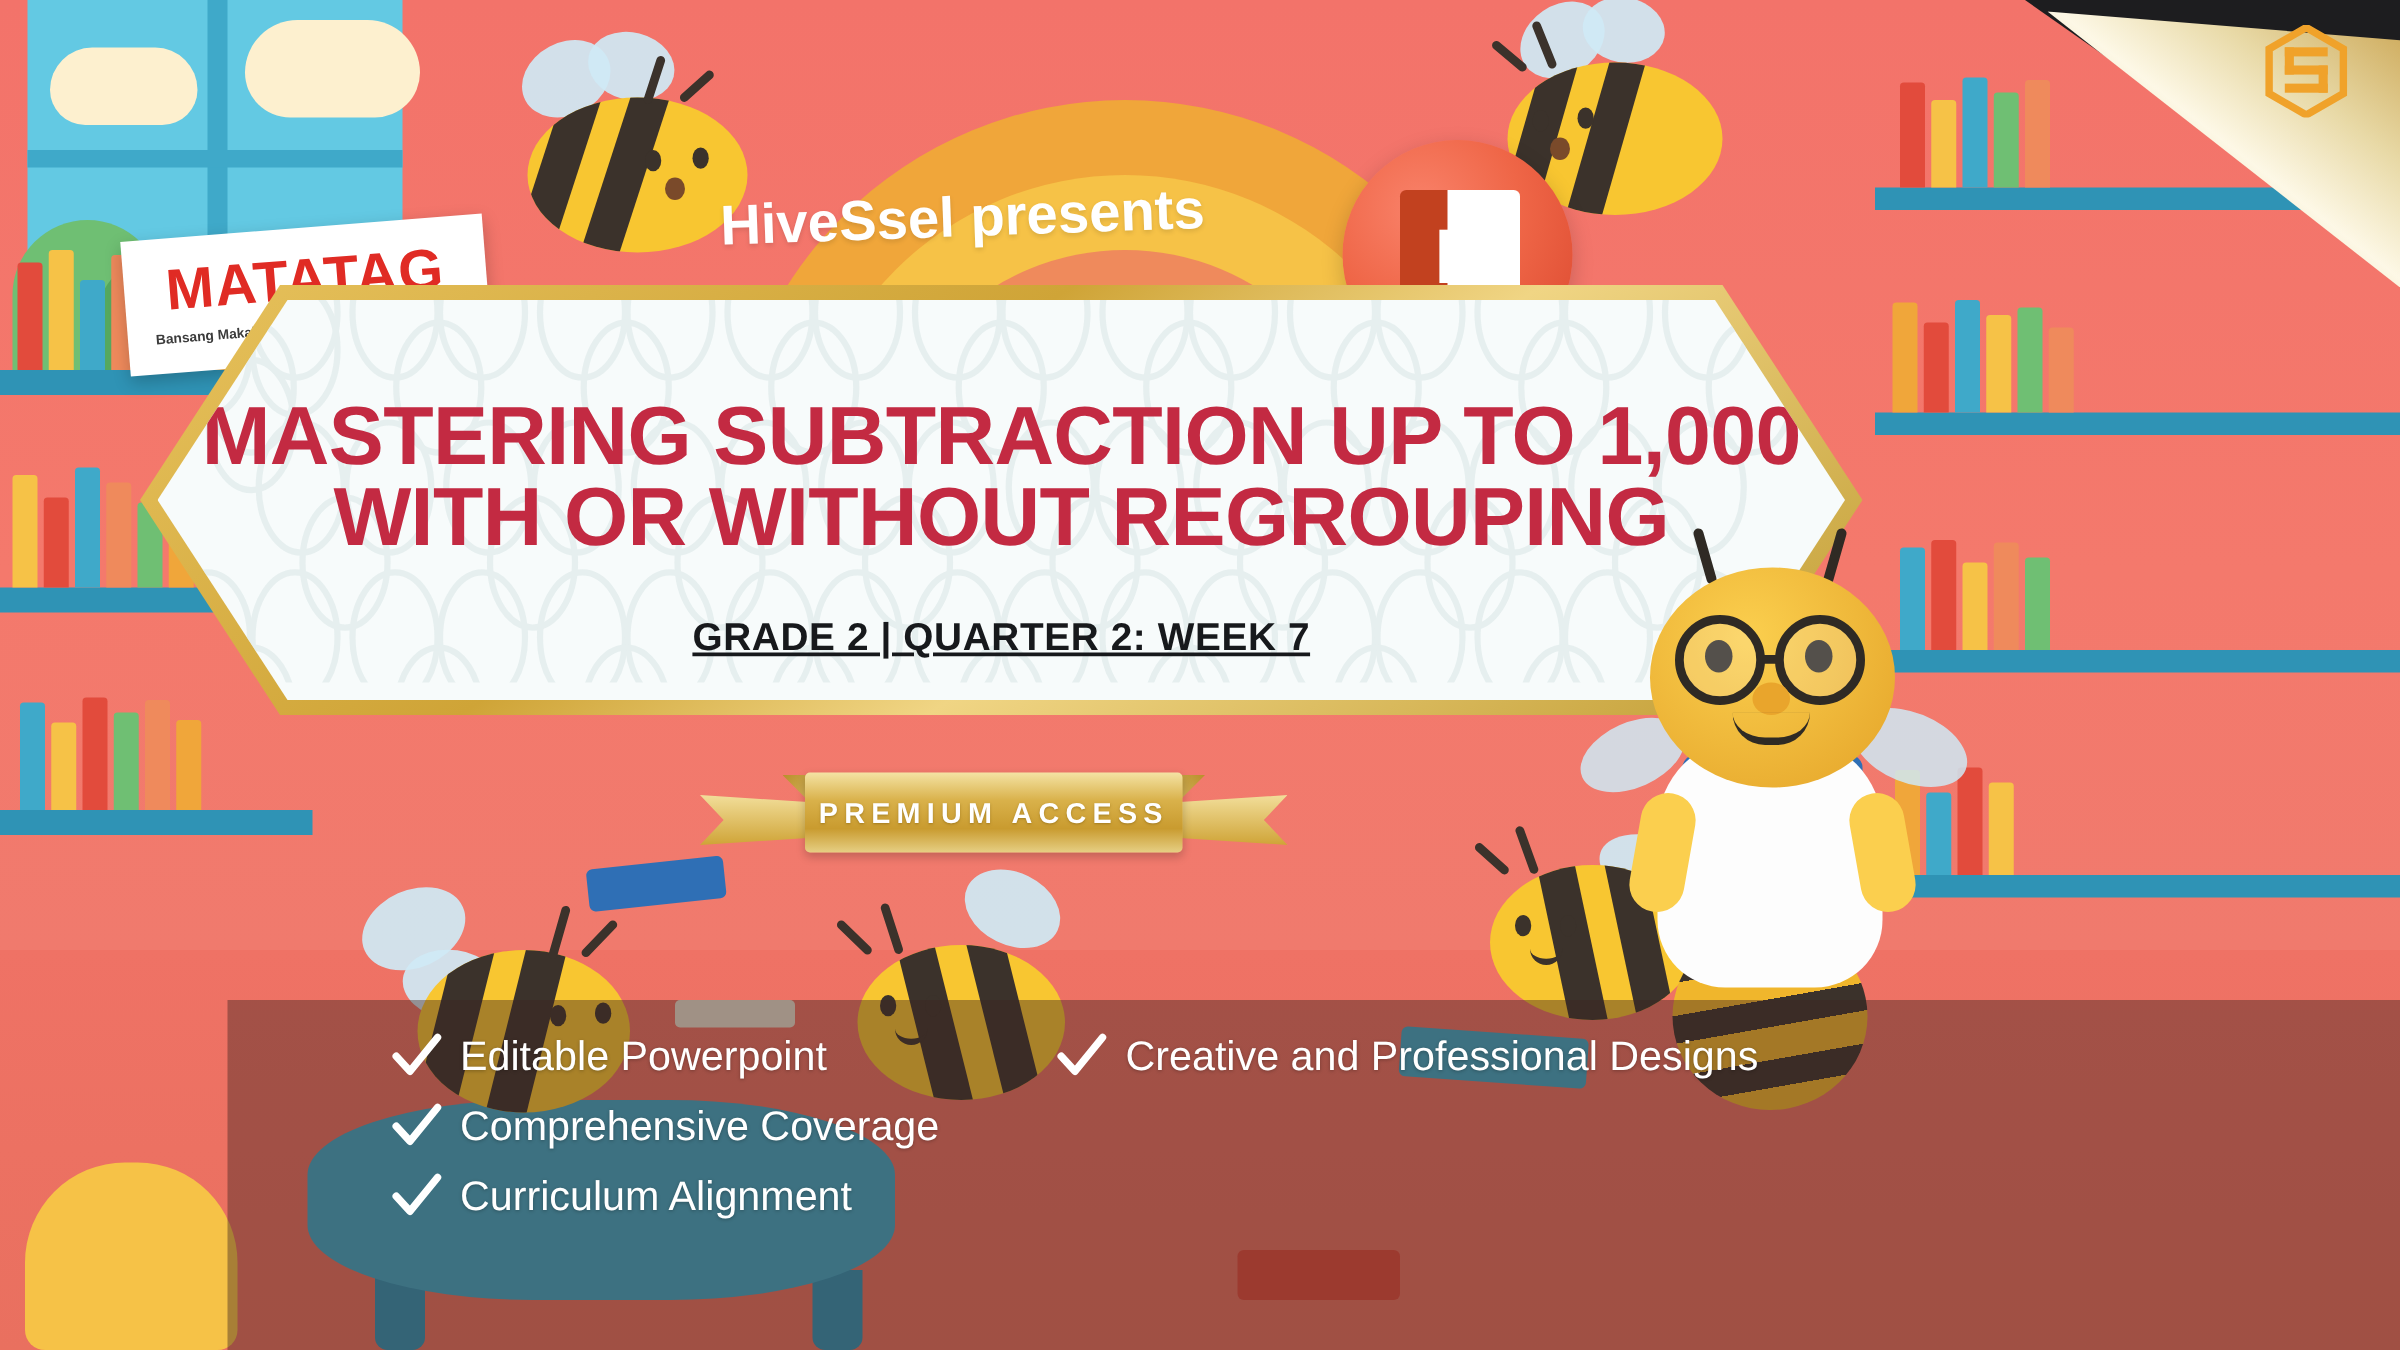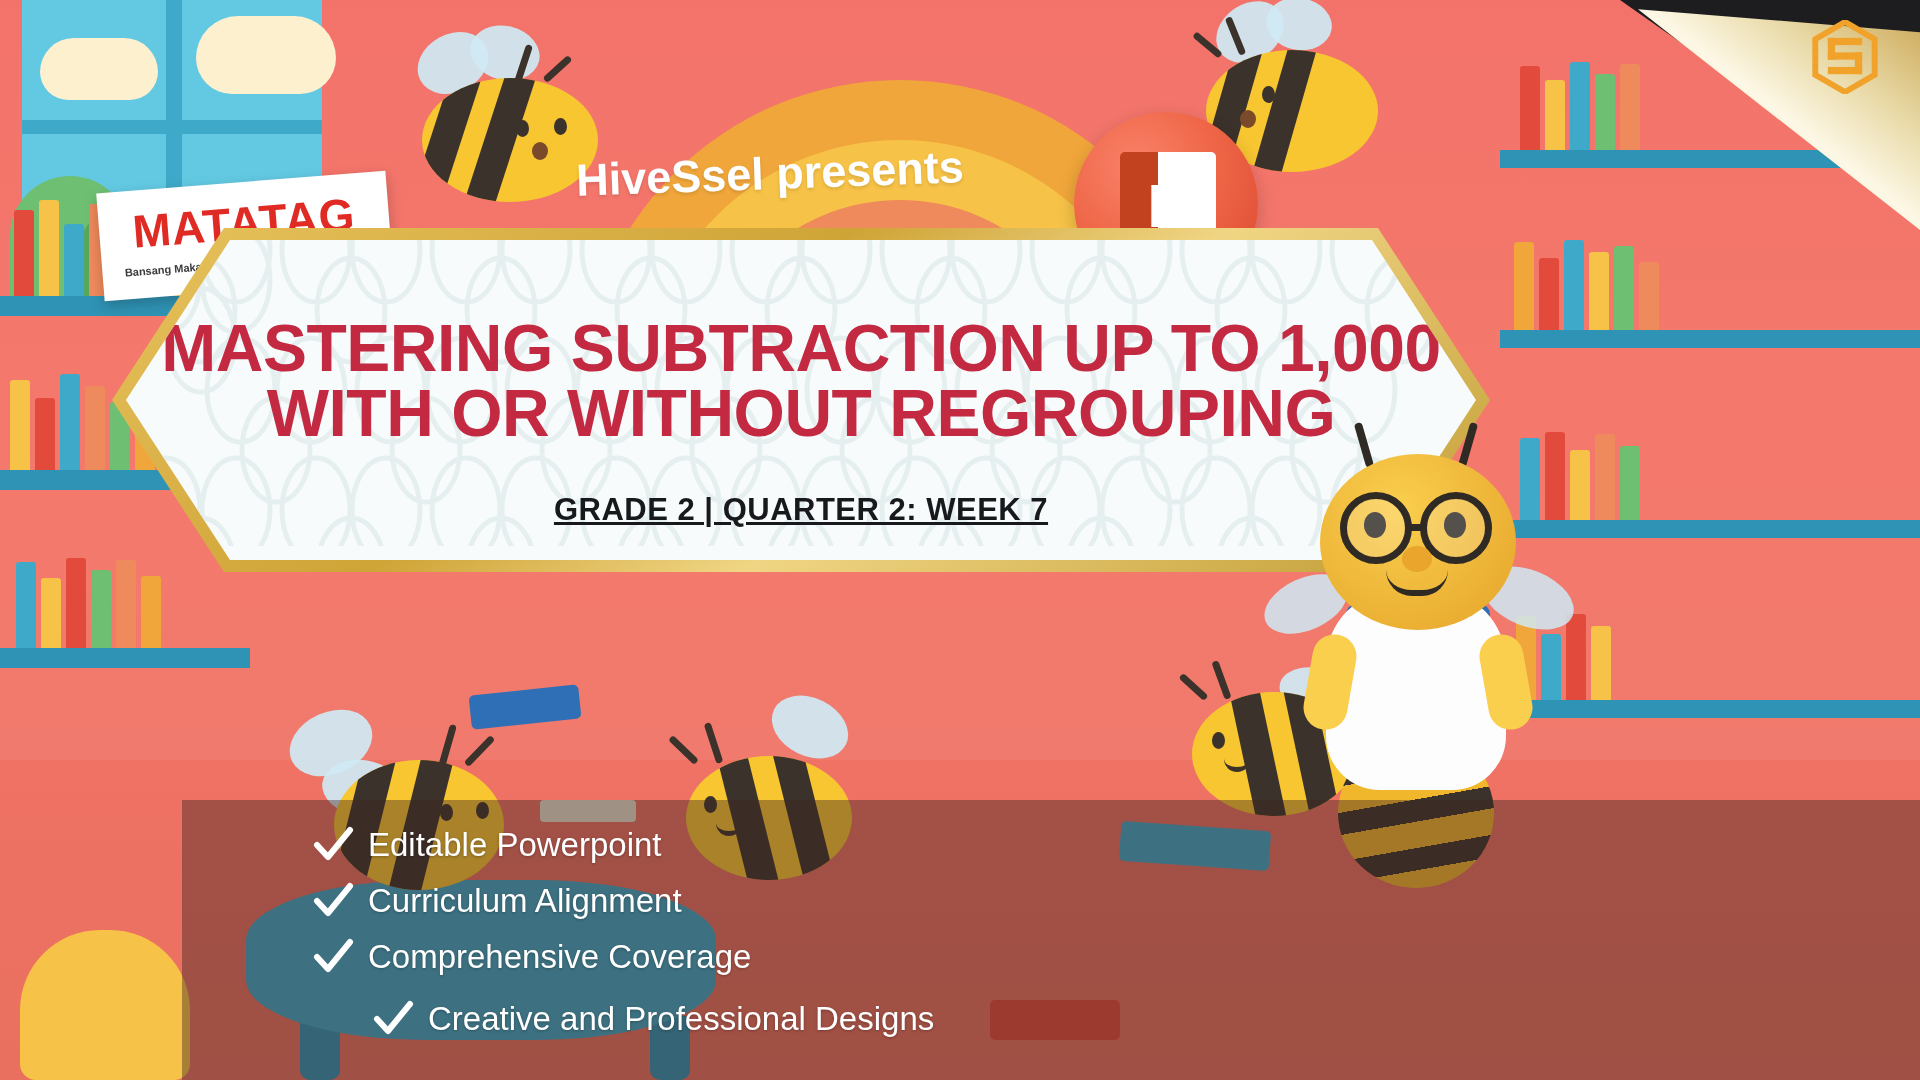--- a/index.html
+++ b/index.html
@@ -131,21 +131,21 @@
   .rb-main { position:absolute; left:84px; top:6px; width:302px; height:64px;
              background:linear-gradient(180deg,#f4e3a4 0%,#d9b14a 35%,#c99b2f 70%,#e6cf84 100%);
              border-radius:4px; display:flex; align-items:center; justify-content:center;
              box-shadow:0 3px 8px rgba(0,0,0,.2); }
   .rb-text { color:#ffffff; font:700 23px "Liberation Sans",sans-serif; letter-spacing:5px;
              text-shadow:0 1px 2px rgba(120,85,10,.5); white-space:nowrap; }
 
   
   .feature-bar { position:absolute; left:182px; top:800px; width:1738px; height:280px;
                  background:rgba(60,35,30,.42); }
-  .feat-cols { position:absolute; inset:0; display:flex; padding:24px 0 0 130px; gap:20px;flex-direction:column; }
+  .feat-cols { position:absolute; inset:0; display:flex; padding:24px 0 0 130px; gap:33px; }
   .feat-col { display:flex; flex-direction:column; gap:14px; }
   .feat-col.right { margin-left:60px; }
   .feat { display:flex; align-items:center; gap:14px; }
   .check { width:42px; height:42px; flex:0 0 42px; position:relative; }
   .check svg { position:absolute; inset:0; }
   .feat-label { color:#ffffff; font:400 33px "Liberation Sans",sans-serif; white-space:nowrap;
                 text-shadow:0 1px 3px rgba(0,0,0,.28); }
 
   
   .mascot { position:absolute; left:1268px; top:420px; width:300px; height:500px; }
@@ -422,20 +422,29 @@
       </svg>
 
       <div class="title">
         <span class="l1">MASTERING SUBTRACTION UP TO 1,000</span>
         <span class="l2">WITH OR WITHOUT REGROUPING</span>
       </div>
       <div class="grade">GRADE 2 | QUARTER 2: WEEK 7</div>
     </div>
   </div>
 
+  <div class="ribbon">
+    <div class="rb-tail-l"></div>
+    <div class="rb-tail-r"></div>
+    <div class="rb-fold-l"></div>
+    <div class="rb-fold-r"></div>
+    <div class="rb-main">
+      <span class="rb-text">PREMIUM ACCESS</span>
+    </div>
+  </div>
 
   <div class="mascot">
     <div class="ms-wing" style="left:212px;top:150px;width:96px;height:56px;transform:rotate(22deg);"></div>
     <div class="ms-wing" style="left:-6px;top:158px;width:88px;height:52px;transform:rotate(-24deg);"></div>
     <div class="ms-abdomen"></div>
     <div class="ms-strap" style="left:78px;"></div>
     <div class="ms-strap" style="left:200px;"></div>
     <div class="ms-body"></div>
     <div class="ms-arm" style="left:40px;transform:rotate(10deg);"></div>
     <div class="ms-arm" style="left:216px;transform:rotate(-10deg);"></div>
@@ -461,29 +470,29 @@
               </svg>
           </span>
           <span class="feat-label">Editable Powerpoint</span>
         </div>
         <div class="feat">
           <span class="check">
             <svg viewBox="0 0 42 42">
                 <path d="M5 21 L16 33 L38 6" fill="none" stroke="#ffffff" stroke-width="6" stroke-linecap="round" stroke-linejoin="round"></path>
               </svg>
           </span>
-          <span class="feat-label">Curriculum Alignment</span>
+          <span class="feat-label">Comprehensive Coverage</span>
         </div>
         <div class="feat">
           <span class="check">
             <svg viewBox="0 0 42 42">
                 <path d="M5 21 L16 33 L38 6" fill="none" stroke="#ffffff" stroke-width="6" stroke-linecap="round" stroke-linejoin="round"></path>
               </svg>
           </span>
-          <span class="feat-label">Comprehensive Coverage</span>
+          <span class="feat-label">Curriculum Alignment</span>
         </div>
       </div>
 
       <div class="feat-col right">
         <div class="feat">
           <span class="check">
             <svg viewBox="0 0 42 42">
                 <path d="M5 21 L16 33 L38 6" fill="none" stroke="#ffffff" stroke-width="6" stroke-linecap="round" stroke-linejoin="round"></path>
               </svg>
           </span>

